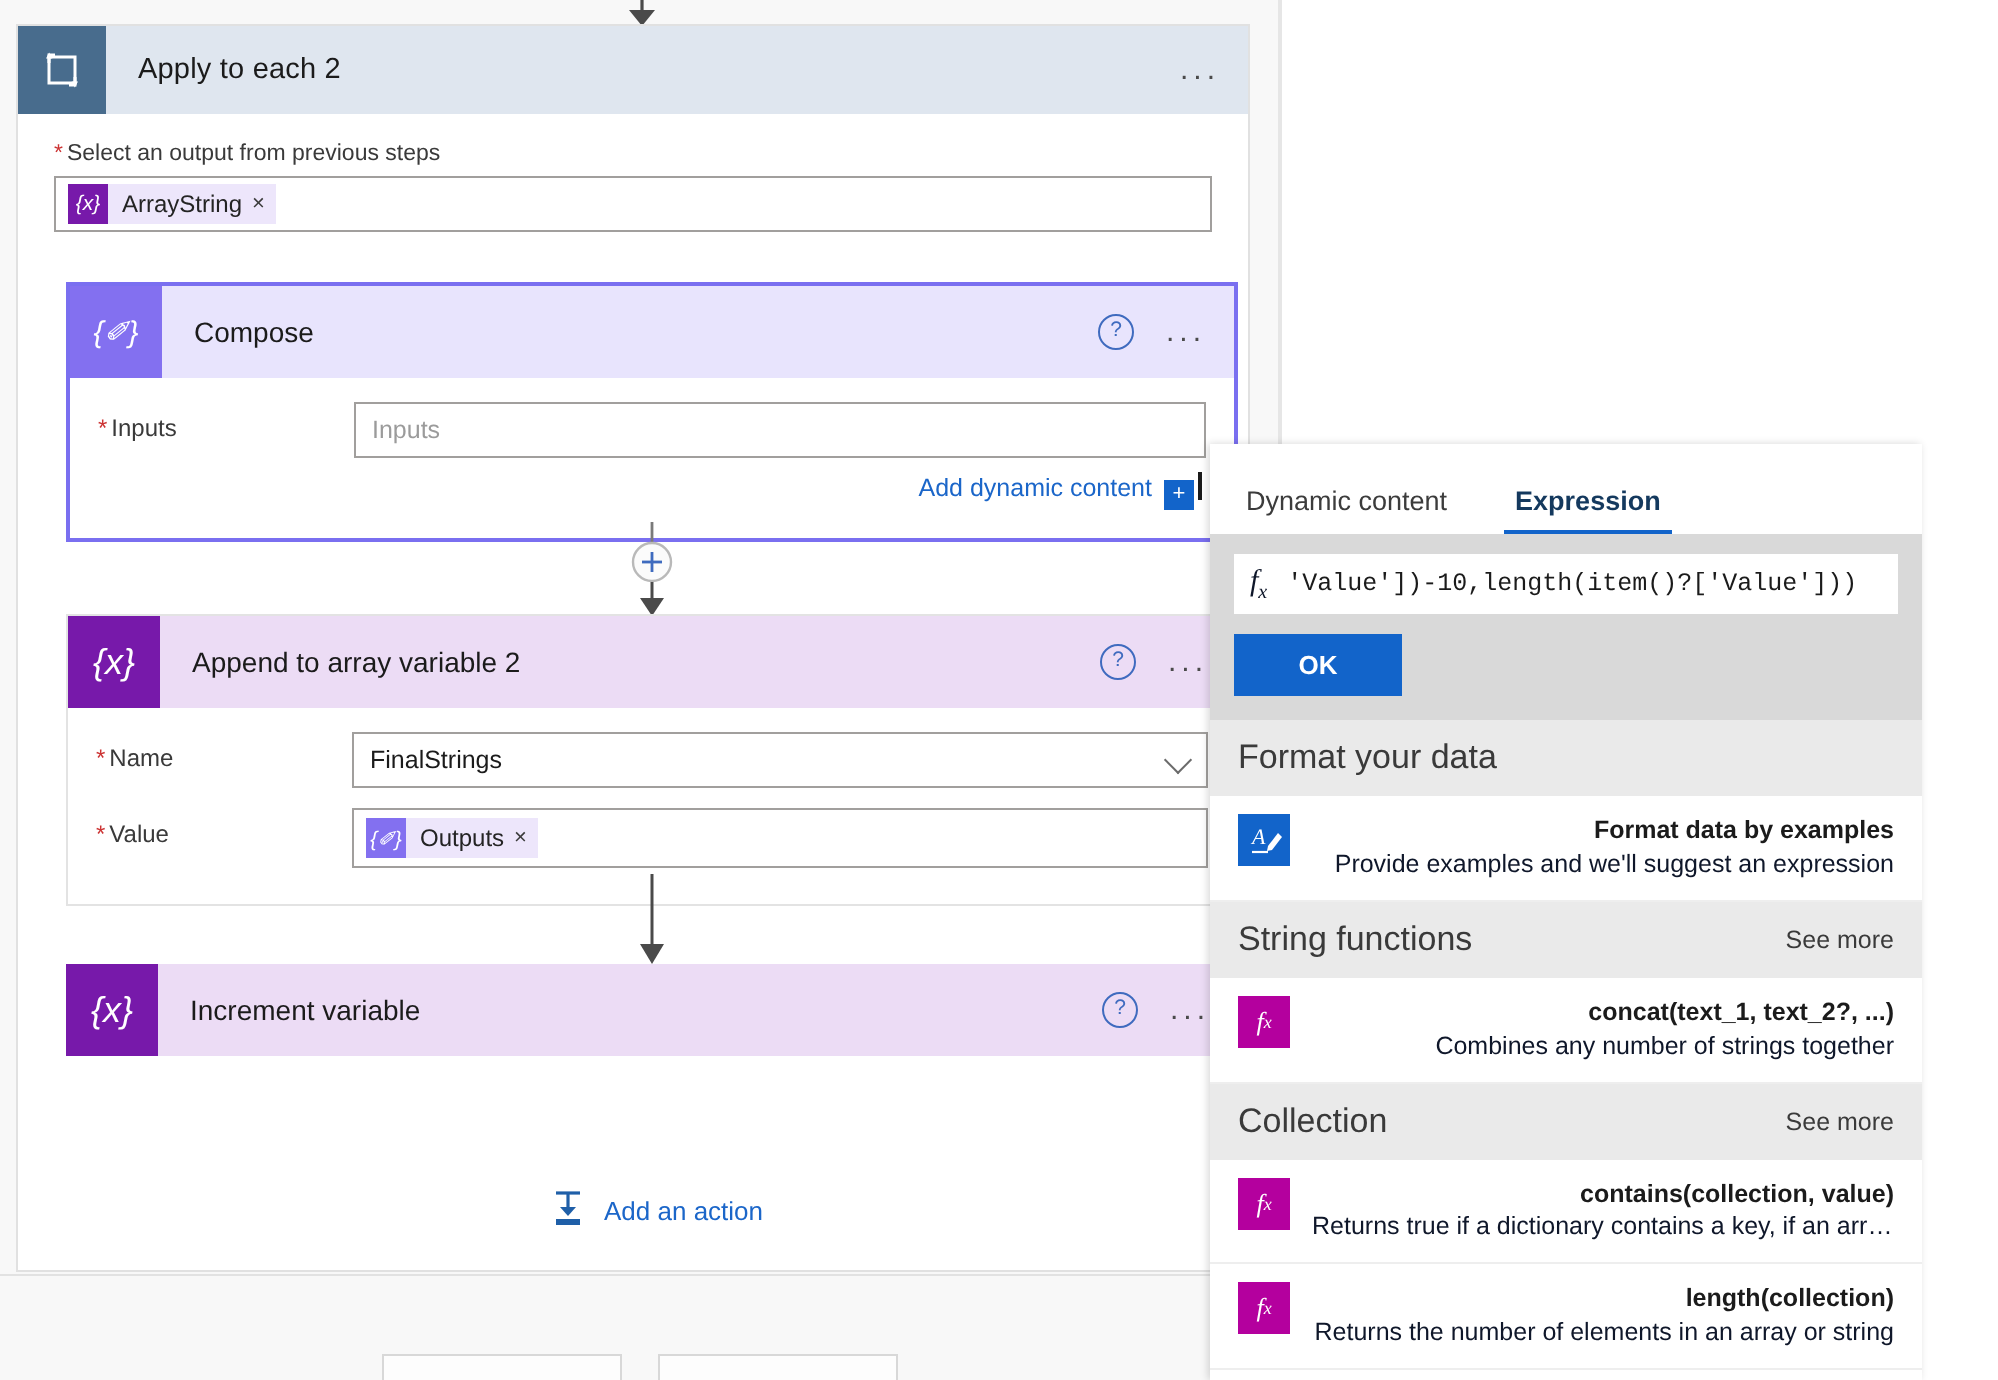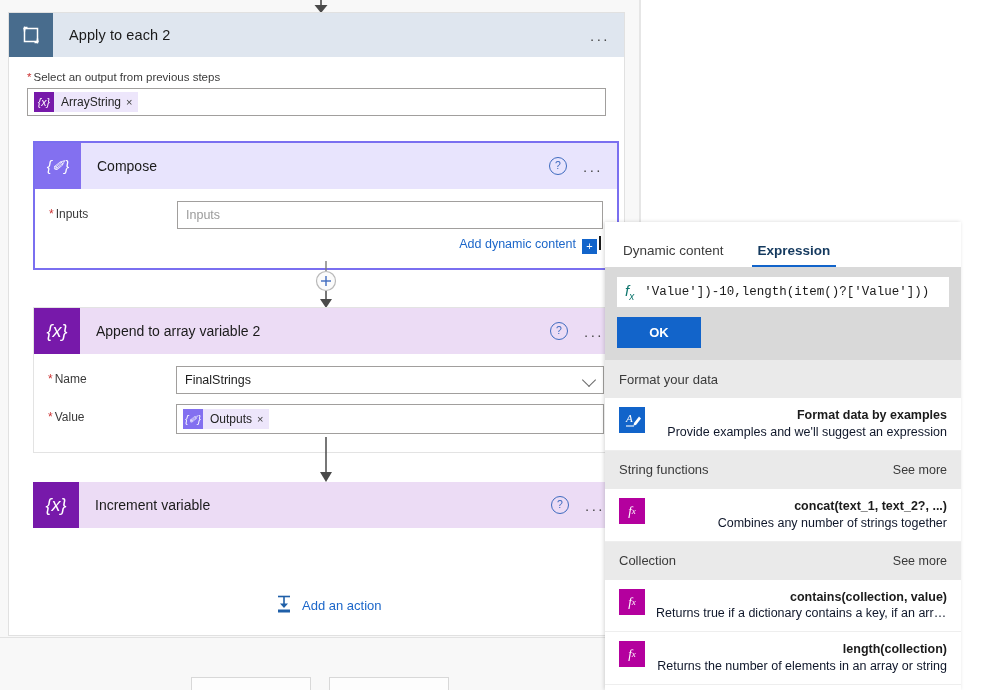--- a/index.html
+++ b/index.html
@@ -162,39 +162,39 @@
     content: ""; position: absolute; left: 0; right: 0; bottom: 0;
     height: 2.5px; background: #1264ca;
   }
 
   .panel-expr { background: #d9d9d9; padding: 10px 12px 12px 12px; }
   .expr-box {
     height: 30px; background: #ffffff; display: flex; align-items: center;
     padding: 0 8px;
   }
   .fx {
-    font-family: Liberation Sans, sans-serif; font-style: italic; font-size: 15px;
-    color: #0f766e; margin-right: 10px;
+    font-family: Liberation Serif, serif; font-style: italic; font-size: 15px;
+    color: #0f172a; margin-right: 10px;
   }
   .fx sub { font-size: 10px; }
   .expr-text {
     font-family: "Liberation Mono", monospace; font-size: 12.5px; color: #1b1b1b;
     white-space: nowrap; overflow: hidden;
   }
   .ok-btn {
     margin-top: 10px; width: 84px; height: 31px; background: #1264ca;
     color: #ffffff; font-size: 13px; font-weight: bold;
     display: flex; align-items: center; justify-content: center; cursor: pointer;
   }
 
   .sec-header {
     height: 38px; background: #eaeaea; display: flex; align-items: center;
     padding: 0 14px; justify-content: space-between;
   }
-  .sec-title { font-size: 13px; color: #3a3a3a; }
+  .sec-title { font-size: 17px; color: #3a3a3a; }
   .see-more { font-size: 12.5px; color: #3a3a3a; cursor: pointer; }
 
   .fn-item {
     display: flex; align-items: flex-start; padding: 9px 14px 9px 14px;
     background: #ffffff; cursor: pointer; border-bottom: 1px solid #eeeeee;
   }
   .fn-ico {
     width: 26px; height: 26px; flex: 0 0 26px; margin-right: 11px;
     display: flex; align-items: center; justify-content: center;
     color: #ffffff; font-family: "Liberation Serif", serif; font-style: italic;

